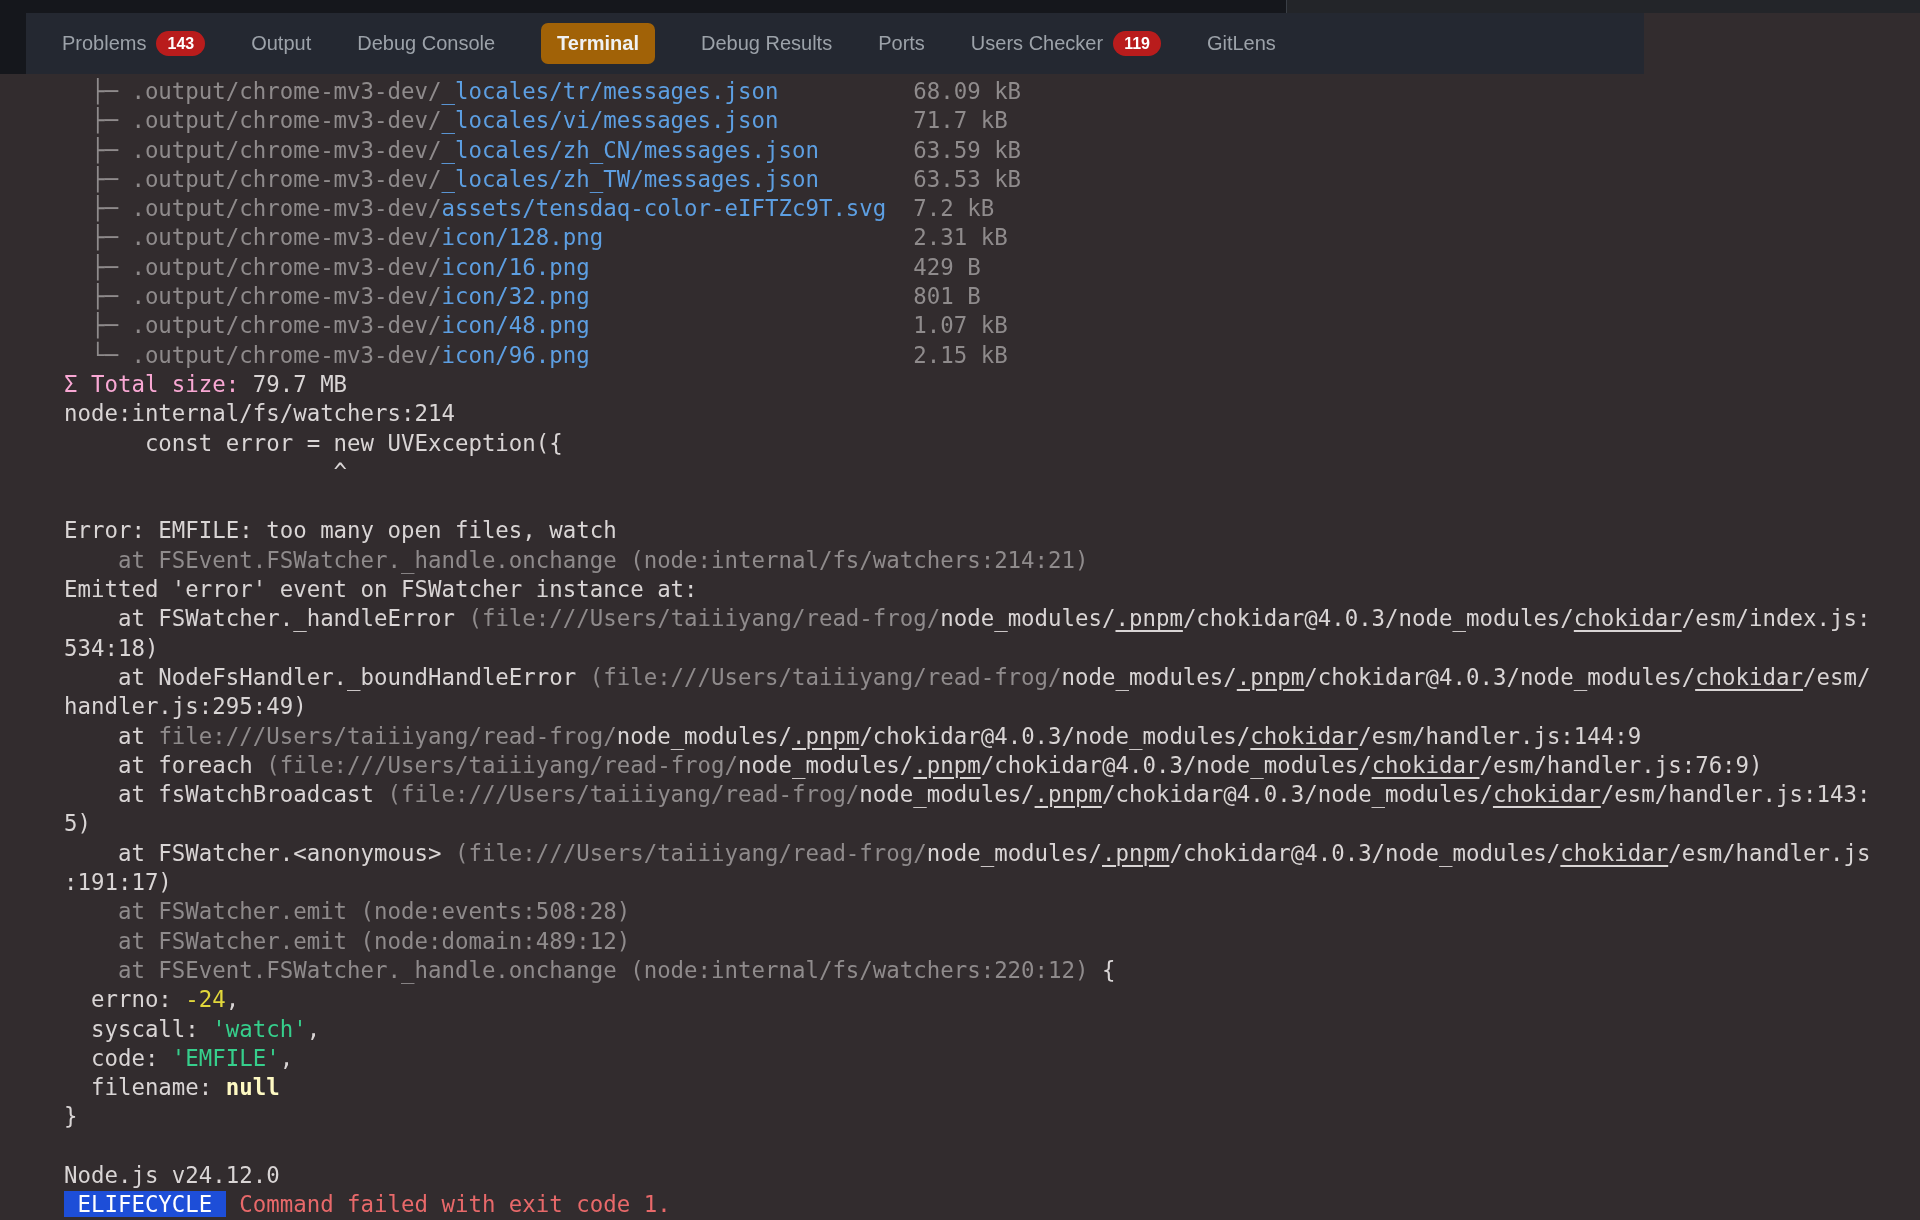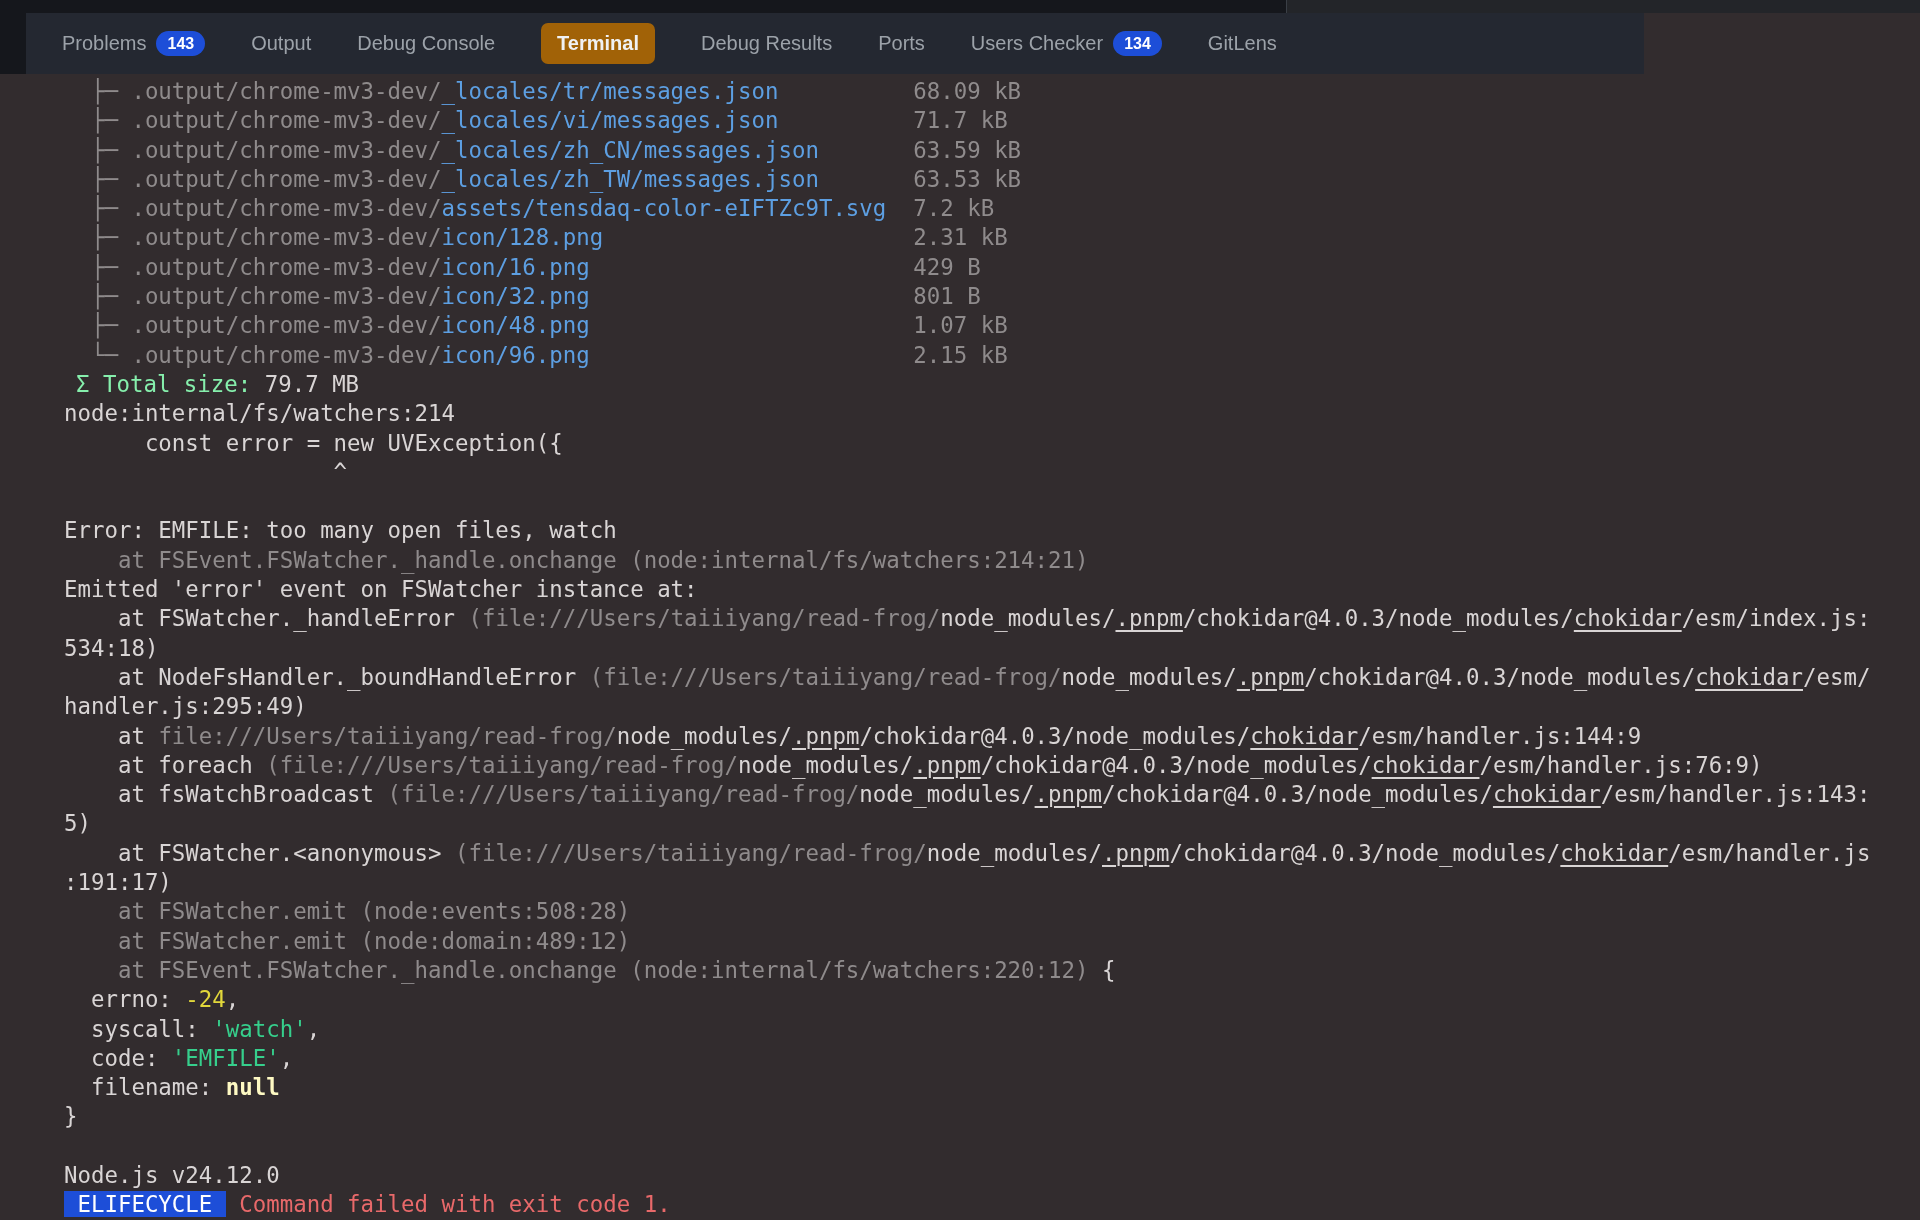--- a/index.html
+++ b/index.html
@@ -12,32 +12,32 @@
                      background:#232529; border-left:1px solid #3a3f46; }
   .left-strip { position:absolute; left:0; top:0; width:26px; height:74px; background:#15171c; }
 
   
   .tabbar { position:absolute; left:26px; top:13px; width:1618px; height:61px;
             background:#242831; display:flex; align-items:center; padding-left:36px; gap:46px; }
   .tab { display:flex; align-items:center; gap:10px; color:#9ca2a9; font-size:20px;
          font-weight:500; cursor:pointer; white-space:nowrap; }
   .tab.active { background:#a16207; color:#f0f1f3; font-weight:600; border-radius:7px;
                 padding:9px 16px; }
-  .badge { background:#1d4ed8; color:#ffffff; border-radius:20px; padding:3px 11px;
+  .badge { background:#b91c1c; color:#ffffff; border-radius:20px; padding:3px 11px;
            font-size:16px; font-weight:600; line-height:1.2; }
 
   
   .terminal { position:absolute; left:64px; top:77px; width:1830px;
               font-family:"DejaVu Sans Mono", monospace; font-size:22.4px;
               line-height:29.3px; white-space:pre; }
   .t-line { position:relative; height:29.3px; }
   .fg  { color:#d9d5d5; }
   .dim { color:#8f8b8c; }
   .blue{ color:#5d9fe2; }
-  .cyan{ color:#86efac;margin-left:12px; }
+  .cyan{ color:#f9a8d4; }
   .yel { color:#e2d83b; }
   .grn { color:#36cf8c; }
   .red { color:#e8696a; }
   .und { color:#d9d5d5; text-decoration:underline; text-underline-offset:4px; text-decoration-thickness:1.5px; }
   .b   { color:#fef9c3; font-weight:bold; }
   .badge-red { background:#1d4ed8; color:#ffffff; }
   .sz  { position:absolute; }
 </style>
 </head>
 <body>
@@ -61,20 +61,20 @@
       <span class="">Terminal</span>
     </div>
     <div class="tab">
       <span class="">Debug Results</span>
     </div>
     <div class="tab">
       <span class="">Ports</span>
     </div>
     <div class="tab">
       <span class="">Users Checker</span>
-      <span class="badge">134</span>
+      <span class="badge">119</span>
     </div>
     <div class="tab">
       <span class="">GitLens</span>
     </div>
   </nav>
 
 <div class="terminal"><div class="t-line"><span class="dim">  ├─ .output/chrome-mv3-dev/</span><span class="blue">_locales/tr/messages.json</span><span class="dim sz" style="left: 63ch;">68.09 kB</span></div><div class="t-line"><span class="dim">  ├─ .output/chrome-mv3-dev/</span><span class="blue">_locales/vi/messages.json</span><span class="dim sz" style="left: 63ch;">71.7 kB</span></div><div class="t-line"><span class="dim">  ├─ .output/chrome-mv3-dev/</span><span class="blue">_locales/zh_CN/messages.json</span><span class="dim sz" style="left: 63ch;">63.59 kB</span></div><div class="t-line"><span class="dim">  ├─ .output/chrome-mv3-dev/</span><span class="blue">_locales/zh_TW/messages.json</span><span class="dim sz" style="left: 63ch;">63.53 kB</span></div><div class="t-line"><span class="dim">  ├─ .output/chrome-mv3-dev/</span><span class="blue">assets/tensdaq-color-eIFTZc9T.svg</span><span class="dim sz" style="left: 63ch;">7.2 kB</span></div><div class="t-line"><span class="dim">  ├─ .output/chrome-mv3-dev/</span><span class="blue">icon/128.png</span><span class="dim sz" style="left: 63ch;">2.31 kB</span></div><div class="t-line"><span class="dim">  ├─ .output/chrome-mv3-dev/</span><span class="blue">icon/16.png</span><span class="dim sz" style="left: 63ch;">429 B</span></div><div class="t-line"><span class="dim">  ├─ .output/chrome-mv3-dev/</span><span class="blue">icon/32.png</span><span class="dim sz" style="left: 63ch;">801 B</span></div><div class="t-line"><span class="dim">  ├─ .output/chrome-mv3-dev/</span><span class="blue">icon/48.png</span><span class="dim sz" style="left: 63ch;">1.07 kB</span></div><div class="t-line"><span class="dim">  └─ .output/chrome-mv3-dev/</span><span class="blue">icon/96.png</span><span class="dim sz" style="left: 63ch;">2.15 kB</span></div><div class="t-line"><span class="cyan">Σ Total size:</span><span class="fg"> 79.7 MB</span></div><div class="t-line"><span class="fg">node:internal/fs/watchers:214</span></div><div class="t-line"><span class="fg">      const error = new UVException({</span></div><div class="t-line"><span class="fg">                    ^</span></div><div class="t-line"><span class="fg">&nbsp;</span></div><div class="t-line"><span class="fg">Error: EMFILE: too many open files, watch</span></div><div class="t-line"><span class="dim">    at FSEvent.FSWatcher._handle.onchange (node:internal/fs/watchers:214:21)</span></div><div class="t-line"><span class="fg">Emitted 'error' event on FSWatcher instance at:</span></div><div class="t-line"><span class="fg">    at FSWatcher._handleError </span><span class="dim">(file:///Users/taiiiyang/read-frog/</span><span class="fg">node_modules/</span><span class="und">.pnpm</span><span class="fg">/chokidar@4.0.3/node_modules/</span><span class="und">chokidar</span><span class="fg">/esm/index.js:</span></div><div class="t-line"><span class="fg">534:18)</span></div><div class="t-line"><span class="fg">    at NodeFsHandler._boundHandleError </span><span class="dim">(file:///Users/taiiiyang/read-frog/</span><span class="fg">node_modules/</span><span class="und">.pnpm</span><span class="fg">/chokidar@4.0.3/node_modules/</span><span class="und">chokidar</span><span class="fg">/esm/</span></div><div class="t-line"><span class="fg">handler.js:295:49)</span></div><div class="t-line"><span class="fg">    at </span><span class="dim">file:///Users/taiiiyang/read-frog/</span><span class="fg">node_modules/</span><span class="und">.pnpm</span><span class="fg">/chokidar@4.0.3/node_modules/</span><span class="und">chokidar</span><span class="fg">/esm/handler.js:144:9</span></div><div class="t-line"><span class="fg">    at foreach </span><span class="dim">(file:///Users/taiiiyang/read-frog/</span><span class="fg">node_modules/</span><span class="und">.pnpm</span><span class="fg">/chokidar@4.0.3/node_modules/</span><span class="und">chokidar</span><span class="fg">/esm/handler.js:76:9)</span></div><div class="t-line"><span class="fg">    at fsWatchBroadcast </span><span class="dim">(file:///Users/taiiiyang/read-frog/</span><span class="fg">node_modules/</span><span class="und">.pnpm</span><span class="fg">/chokidar@4.0.3/node_modules/</span><span class="und">chokidar</span><span class="fg">/esm/handler.js:143:</span></div><div class="t-line"><span class="fg">5)</span></div><div class="t-line"><span class="fg">    at FSWatcher.&lt;anonymous&gt; </span><span class="dim">(file:///Users/taiiiyang/read-frog/</span><span class="fg">node_modules/</span><span class="und">.pnpm</span><span class="fg">/chokidar@4.0.3/node_modules/</span><span class="und">chokidar</span><span class="fg">/esm/handler.js</span></div><div class="t-line"><span class="fg">:191:17)</span></div><div class="t-line"><span class="dim">    at FSWatcher.emit (node:events:508:28)</span></div><div class="t-line"><span class="dim">    at FSWatcher.emit (node:domain:489:12)</span></div><div class="t-line"><span class="dim">    at FSEvent.FSWatcher._handle.onchange (node:internal/fs/watchers:220:12)</span><span class="fg"> {</span></div><div class="t-line"><span class="fg">  errno: </span><span class="yel">-24</span><span class="fg">,</span></div><div class="t-line"><span class="fg">  syscall: </span><span class="grn">'watch'</span><span class="fg">,</span></div><div class="t-line"><span class="fg">  code: </span><span class="grn">'EMFILE'</span><span class="fg">,</span></div><div class="t-line"><span class="fg">  filename: </span><span class="b">null</span></div><div class="t-line"><span class="fg">}</span></div><div class="t-line"><span class="fg">&nbsp;</span></div><div class="t-line"><span class="fg">Node.js v24.12.0</span></div><div class="t-line"><span class="badge-red"> ELIFECYCLE </span><span class="red"> Command failed with exit code 1.</span></div></div>
 
 </body></html>

